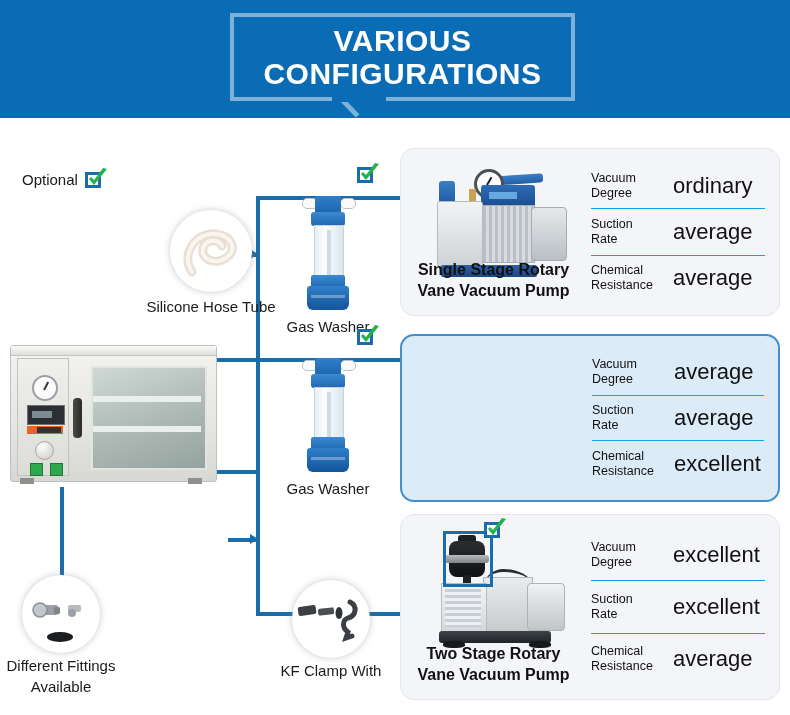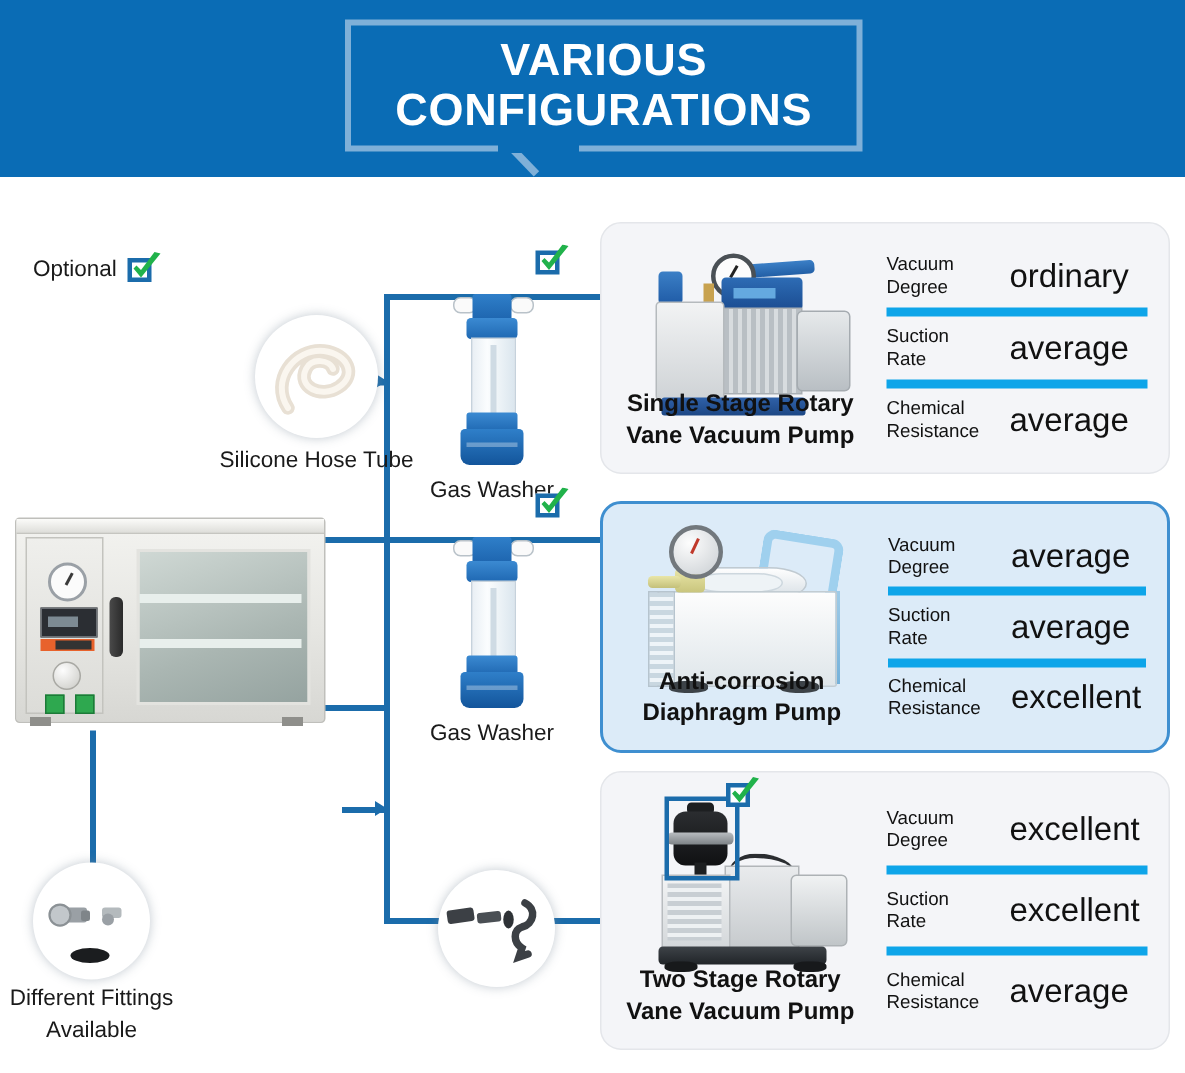--- a/index.html
+++ b/index.html
@@ -116,21 +116,21 @@
     position:absolute;left:0;right:0;bottom:14px;
     text-align:center;font-size:16px;font-weight:bold;color:#111;
     line-height:21px;
   }
   .spec-table{
     position:absolute;right:14px;top:14px;bottom:14px;left:190px;
     display:flex;flex-direction:column;
   }
   .spec-row{
     flex:1;display:flex;align-items:center;
-    border-bottom:6px solid #0ea5e9;
+    border-bottom:1px solid #0ea5e9;
   }
   .spec-row:last-child{border-bottom:none;}
   .spec-key{
     width:72px;flex:none;
     font-size:12.5px;color:#111;line-height:15px;text-align:left;
   }
   .spec-val{
     flex:1;font-size:22px;color:#111;padding-left:10px;
   }
 
@@ -534,20 +534,21 @@
   <div class="part" style="left:292px;top:580px;width:78px;height:78px;">
     <div class="part-circle" style="left:0;top:0;width:78px;height:78px;">
       <svg class="kf-svg" viewBox="0 0 78 78" width="78" height="78">
         <rect x="6" y="26" width="18" height="9" rx="2" fill="#3c4045" transform="rotate(-8 15 30)"></rect>
         <rect x="26" y="28" width="16" height="7" rx="2" fill="#4a4f54" transform="rotate(-6 34 31)"></rect>
         <ellipse cx="47" cy="33" rx="3.5" ry="6" fill="#2e3236"></ellipse>
         <path d="M58 22 C66 26, 64 36, 56 38 C50 40, 50 48, 56 52 L54 58 L60 56" fill="none" stroke="#3c4045" stroke-width="5" stroke-linecap="round"></path>
       </svg>
     </div>
     <div class="part-label" style="left:-30px;top:80px;width:138px;">
+      <div>KF Clamp With</div>
     </div>
   </div>
 
   <div class="card" style="left:400px;top:148px;width:380px;height:168px;">
     <div class="card-left">
       <div class="art" style="left:18px;top:14px;width:160px;height:120px;">
         <div class="p1-arm"></div>
         <div class="p1-gauge"></div>
         <div class="p1-stem"></div>
         <div class="p1-knob"></div>
@@ -581,39 +582,20 @@
         <div class="spec-key">
           <div>Chemical</div>
           <div>Resistance</div>
         </div>
         <div class="spec-val">average</div>
       </div>
     </div>
   </div>
 
   <div class="card highlight" style="left:400px;top:334px;width:380px;height:168px;">
-    <div class="card-left">
-      <div class="art" style="left:18px;top:10px;width:160px;height:120px;">
-        <div class="dp-handle"></div>
-        <div class="dp-top"></div>
-        <div class="dp-inner"></div>
-        <div class="dp-right"></div>
-        <div class="dp-body"></div>
-        <div class="dp-fin"></div>
-        <div class="dp-valve"></div>
-        <div class="dp-spout"></div>
-        <div class="dp-gauge"></div>
-        <div class="dp-foot f1"></div>
-        <div class="dp-foot f2"></div>
-      </div>
-      <div class="card-product-name">
-        <div>Anti-corrosion</div>
-        <div>Diaphragm Pump</div>
-      </div>
-    </div>
     <div class="spec-table">
       <div class="spec-row">
         <div class="spec-key">
           <div>Vacuum</div>
           <div>Degree</div>
         </div>
         <div class="spec-val">average</div>
       </div>
       <div class="spec-row">
         <div class="spec-key">

